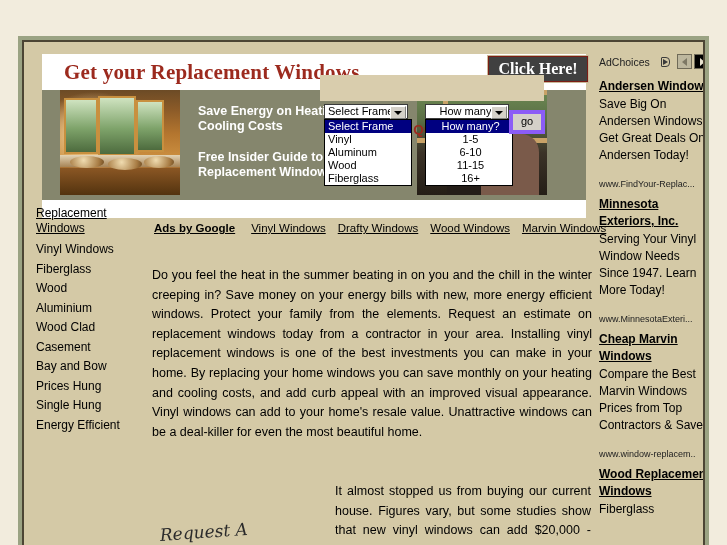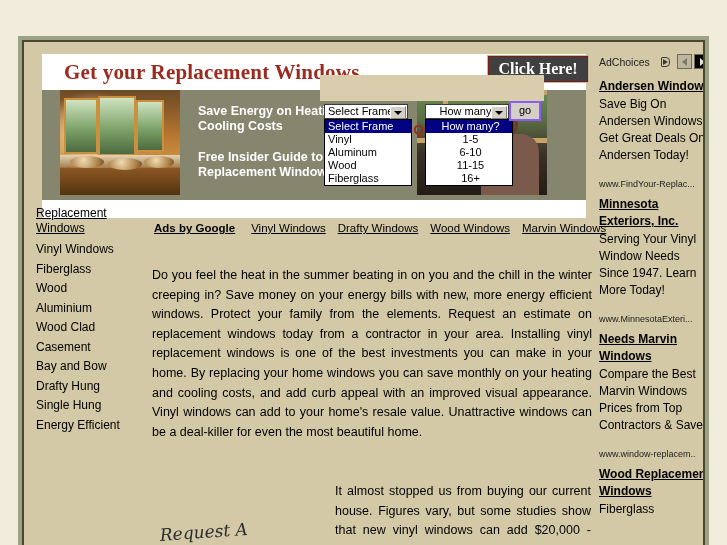--- a/index.html
+++ b/index.html
@@ -111,22 +111,22 @@
   .sel-list{
     width:86px;background:#ffffff;border:1px solid #000;
     margin-top:0px;position:relative;
   }
   .sel-list div{
     font-size:11px;line-height:13px;height:13px;color:#000;padding-left:3px;
     cursor:pointer;white-space:nowrap;overflow:hidden;
   }
   .sel-list div.sel{background:#000080;color:#ffffff;}
   #go-btn{
-    position:absolute;left:485px;top:59px;width:28px;height:16px;
-    background:#d4d0c8;border:2px solid #8b5cf6;
+    position:absolute;left:485px;top:68px;width:28px;height:16px;
+    background:#d4d0c8;border:4px solid #8b5cf6;
     font-size:11px;text-align:center;line-height:14px;color:#000;
     cursor:pointer;
   }
 
   
   #left-nav{position:absolute;left:12px;top:164px;width:116px;}
   #left-nav a{
     display:block;color:#000;font-size:12px;line-height:19.5px;
     text-decoration:none;
   }
@@ -267,21 +267,21 @@
 
   <div id="left-nav">
     <a class="first" href="#">Replacement Windows</a>
     <a href="#">Vinyl Windows</a>
     <a href="#">Fiberglass</a>
     <a href="#">Wood</a>
     <a href="#">Aluminium</a>
     <a href="#">Wood Clad</a>
     <a href="#">Casement</a>
     <a href="#">Bay and Bow</a>
-    <a href="#">Drafty Hung</a>
+    <a href="#">Prices Hung</a>
     <a href="#">Single Hung</a>
     <a href="#">Energy Efficient</a>
   </div>
 
   <div id="adsrow">
     <span class="lbl">Ads by Google</span><a href="#">Vinyl Windows</a><a href="#">Drafty Windows</a><a href="#">Wood Windows</a><a href="#">Marvin Windows</a>
   </div>
 
   <div id="main-copy">Do you feel the heat in the summer beating in on you and the chill in the winter creeping in? Save money on your energy bills with new, more energy efficient windows. Protect your family from the elements. Request an estimate on replacement windows today from a contractor in your area. Installing vinyl replacement windows is one of the best investments you can make in your home. By replacing your home windows you can save monthly on your heating and cooling costs, and add curb appeal with an improved visual appearance. Vinyl windows can add to your home's resale value. Unattractive windows can be a deal-killer for even the most beautiful home.</div>
 
@@ -306,21 +306,21 @@
       <div class="ad-url">www.FindYour-Replac...</div>
     </div>
 
     <div class="ad-block">
       <span class="ad-title">Minnesota Exteriors, Inc.</span>
       <div class="ad-desc">Serving Your Vinyl Window Needs Since 1947. Learn More Today!</div>
       <div class="ad-url">www.MinnesotaExteri...</div>
     </div>
 
     <div class="ad-block">
-      <span class="ad-title">Needs Marvin Windows</span>
+      <span class="ad-title">Cheap Marvin Windows</span>
       <div class="ad-desc">Compare the Best Marvin Windows Prices from Top Contractors &amp; Save!</div>
       <div class="ad-url">www.window-replacem..</div>
     </div>
 
     <div class="ad-block">
       <span class="ad-title">Wood Replacement Windows</span>
       <div class="ad-desc">Fiberglass</div>
     </div>
   </div>
 

